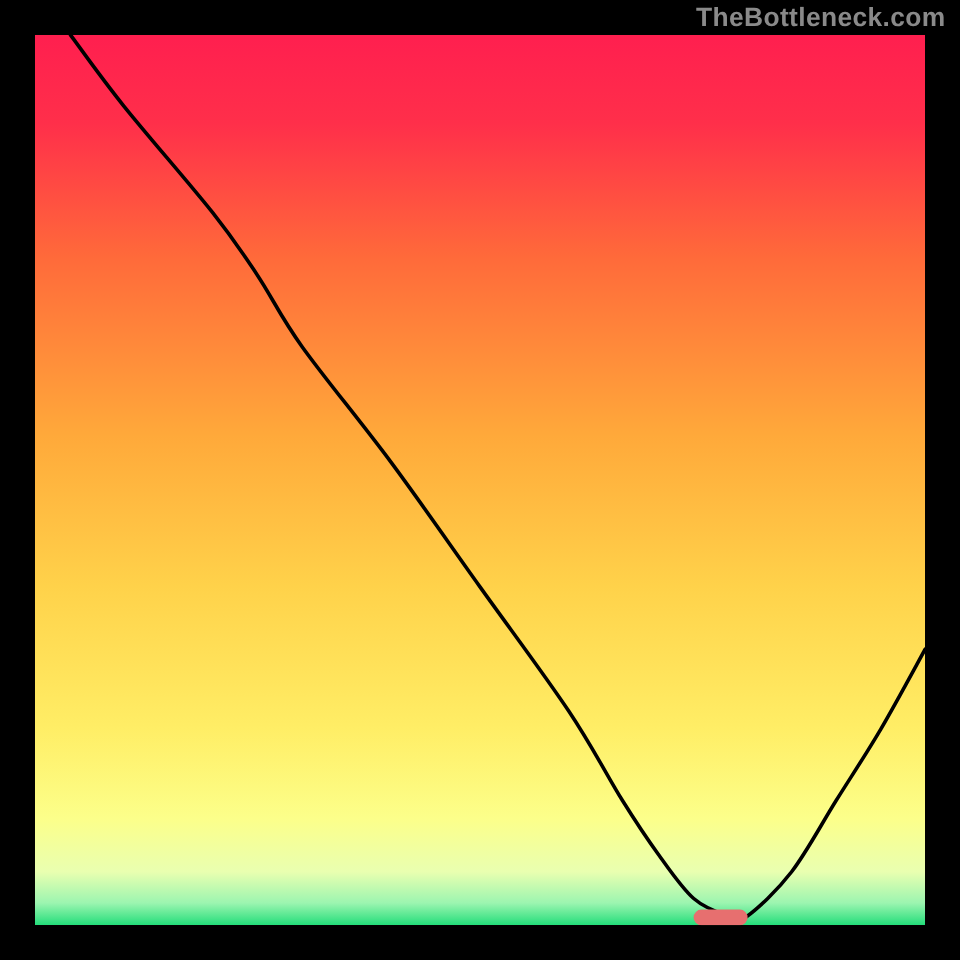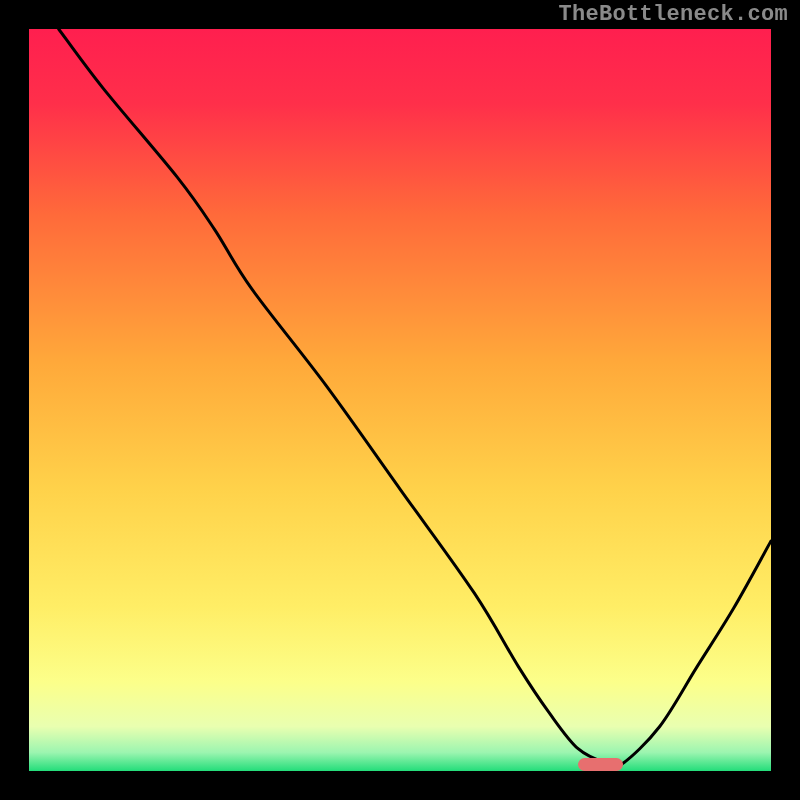--- a/index.html
+++ b/index.html
@@ -17,21 +17,20 @@
     background: #000;
   }
   .watermark {
     position: absolute;
     top: 2px;
     right: 12px;
     color: #8a8a8a;
     font-size: 22px;
     font-weight: 600;
     letter-spacing: 0.3px;
-    font-family: Liberation Mono, monospace;
   }
   .plot {
     position: absolute;
     left: 29px;
     top: 29px;
     width: 742px;
     height: 742px;
     overflow: hidden;
   }
   .gradient {

